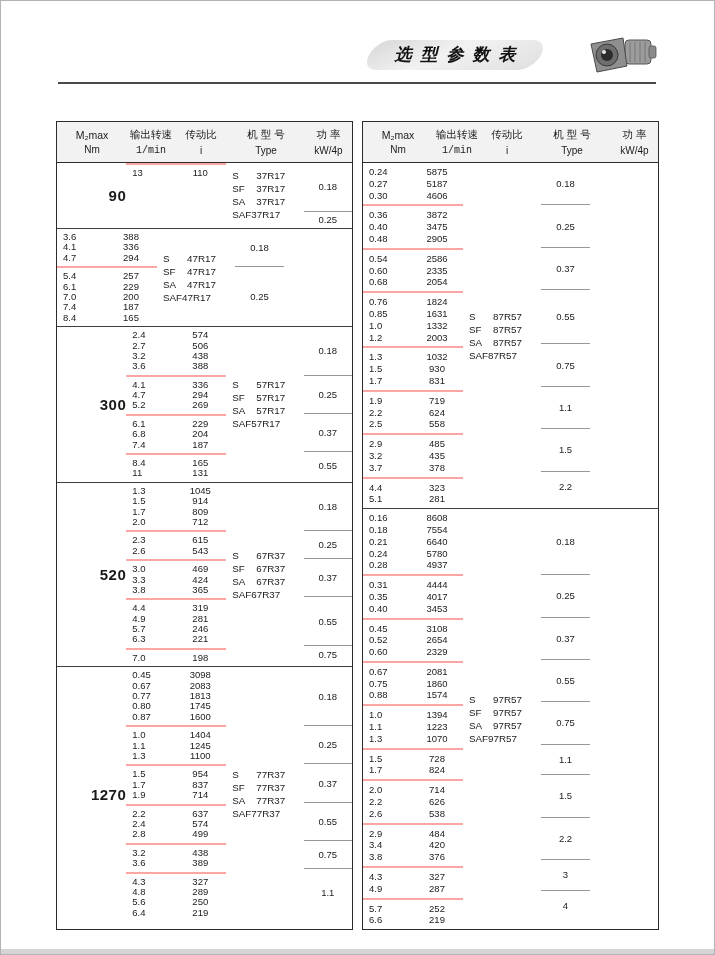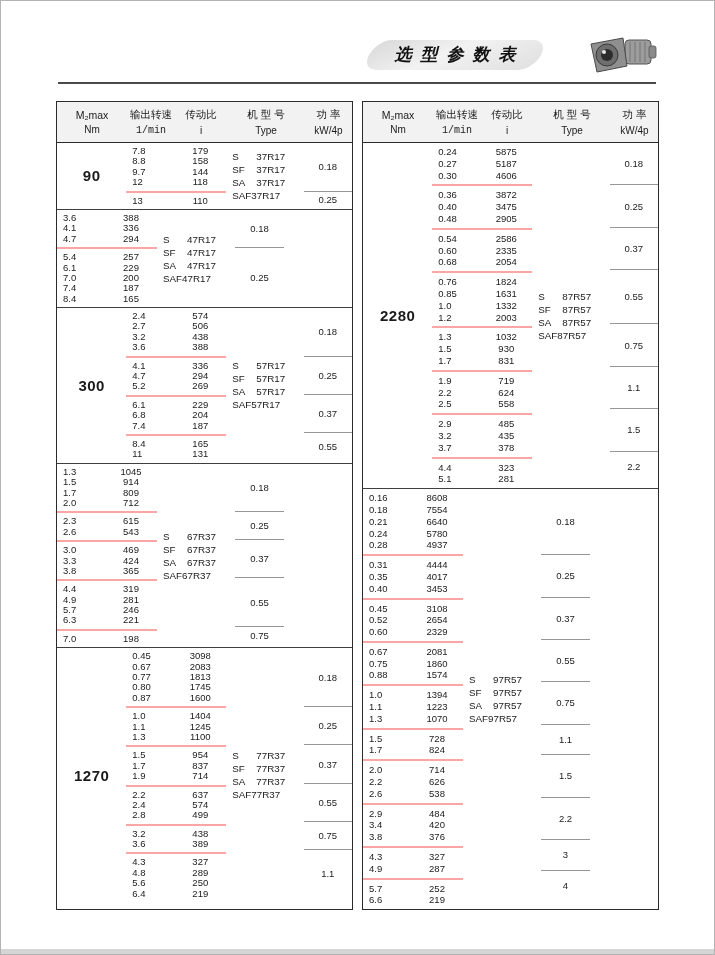--- a/index.html
+++ b/index.html
@@ -23,35 +23,36 @@
     font-size:17px; letter-spacing:9px; padding-left:9px; color:#111;
   }
   .motor { position:absolute; left:582px; top:29px; width:78px; height:46px; }
   .header-rule { position:absolute; left:57px; top:81px; width:598px; height:2px; background:#4a4a4a; }
 
   
   .tables { position:absolute; left:55px; top:100px; display:flex; gap:9px; }
   .ptable {
     width:297px; box-sizing:border-box; border:1.5px solid #2b2b2b; background:#fff;
     font-size:9.5px;
+    margin-top:20px;
   }
   .ptable[data-t="0"] { --rh:10.4px; }
   .ptable[data-t="1"] { --rh:11.8px; }
 
   .thead { display:flex; height:40px; background:#f2f2f2; border-bottom:1.5px solid #2b2b2b; }
   .hc { display:flex; flex-direction:column; justify-content:center; align-items:center; gap:3px; }
   .hc .ht { font-size:10.5px; }
   .hc .hs { font-size:10px; }
   .w-m2 { width:70px; } .w-speed { width:48px;font-family:Liberation Mono, monospace; } .w-ratio { width:52px; }
   .w-type { width:78px; } .w-power { flex:1; }
 
   .group { display:flex; }
   .group + .group { border-top:1px solid #3f3f3f; }
 
-  .gcol.m2 { width:70px; display:flex; align-items:center; justify-content:center;
+  .gcol.m2 { width:70px; display:flex; align-items:center; justify-content:flex-end;
              font-weight:bold; font-size:15px; letter-spacing:0.5px; }
 
   .datacol { width:100px; }
   .block { padding:3px 0; }
   .block.bt { border-top:2px solid #fca5a5; }
   .drow { display:flex; height:var(--rh); line-height:var(--rh); }
   .speed { width:48px; padding-left:6px; box-sizing:border-box; }
   .ratio { width:52px; text-align:center; }
 
   .typecol { width:78px; display:flex; flex-direction:column; justify-content:center; }
@@ -109,38 +110,20 @@
           <div class="hc w-power">
             <div class="ht">功 率</div>
             <div class="hs">kW/4p</div>
           </div>
         </div>
         <div class="group">
           <div class="gcol m2">
             <span>90</span>
           </div>
           <div class="gcol datacol">
-            <div class="block">
-              <div class="drow">
-                <span class="speed">7.8</span>
-                <span class="ratio">179</span>
-              </div>
-              <div class="drow">
-                <span class="speed">8.8</span>
-                <span class="ratio">158</span>
-              </div>
-              <div class="drow">
-                <span class="speed">9.7</span>
-                <span class="ratio">144</span>
-              </div>
-              <div class="drow">
-                <span class="speed">12</span>
-                <span class="ratio">118</span>
-              </div>
-            </div>
             <div class="block bt">
               <div class="drow">
                 <span class="speed">13</span>
                 <span class="ratio">110</span>
               </div>
             </div>
           </div>
           <div class="gcol typecol">
             <div class="tline">
               <span class="tprefix">S</span>
@@ -314,20 +297,23 @@
             </div>
             <div class="pblock bt" style="height: calc(var(--rh)*3 + 7px);">
               <span>0.37</span>
             </div>
             <div class="pblock bt" style="height: calc(var(--rh)*2 + 7px);">
               <span>0.55</span>
             </div>
           </div>
         </div>
         <div class="group">
+          <div class="gcol m2">
+            <span>520</span>
+          </div>
           <div class="gcol datacol">
             <div class="block">
               <div class="drow">
                 <span class="speed">1.3</span>
                 <span class="ratio">1045</span>
               </div>
               <div class="drow">
                 <span class="speed">1.5</span>
                 <span class="ratio">914</span>
               </div>
@@ -574,23 +560,20 @@
           <div class="hc w-type">
             <div class="ht">机 型 号</div>
             <div class="hs">Type</div>
           </div>
           <div class="hc w-power">
             <div class="ht">功 率</div>
             <div class="hs">kW/4p</div>
           </div>
         </div>
         <div class="group">
-          <div class="gcol m2">
-            <span>2280</span>
-          </div>
           <div class="gcol datacol">
             <div class="block">
               <div class="drow">
                 <span class="speed">0.24</span>
                 <span class="ratio">5875</span>
               </div>
               <div class="drow">
                 <span class="speed">0.27</span>
                 <span class="ratio">5187</span>
               </div>

